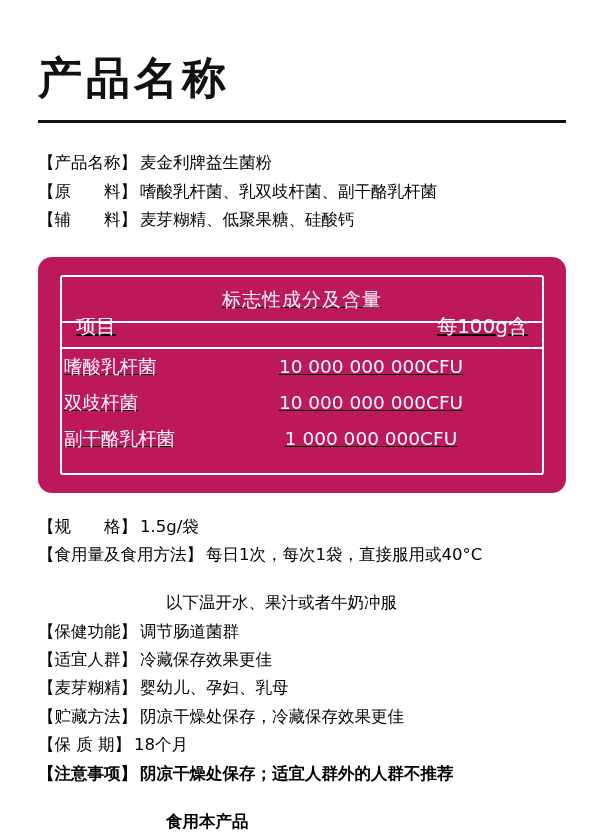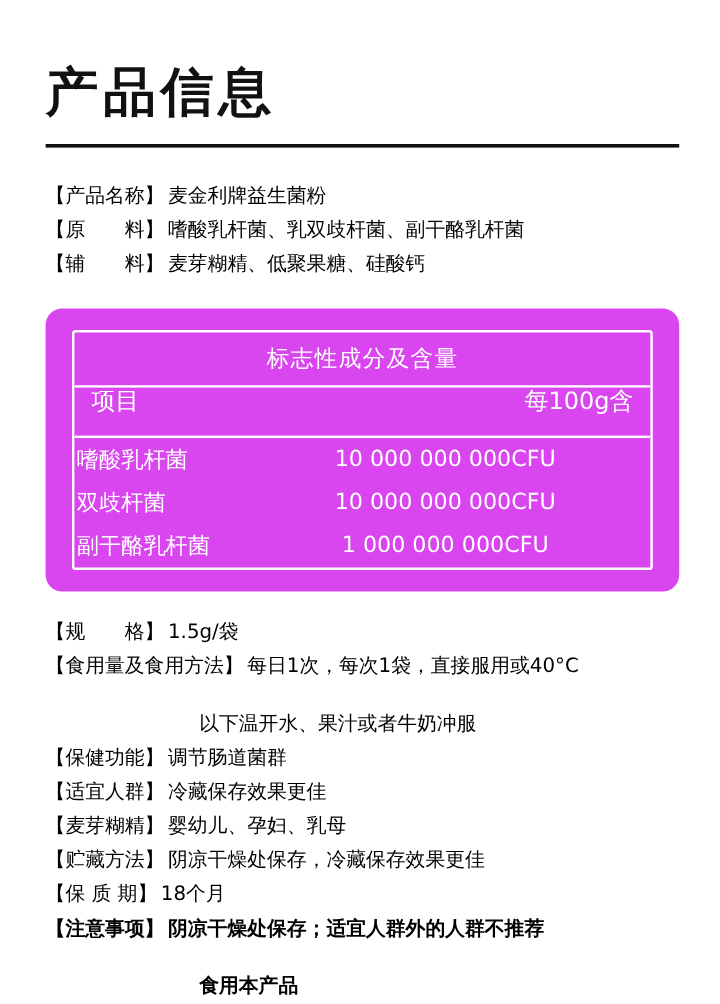--- a/index.html
+++ b/index.html
@@ -72,24 +72,25 @@
   
   .lbl-w {
     letter-spacing: 0px;
   }
 
   
   .blue-panel {
     margin: 22px 0 20px 2px;
     width: 528px;
     height: 236px;
-    background: #d946ef;
+    background: #be185d;
     border-radius: 14px;
     box-sizing: border-box;
     padding: 18px 22px;
+    text-decoration: underline;
   }
   .table-wrap {
     border: 2px solid #ffffff;
     border-radius: 3px;
     height: 200px;
     box-sizing: border-box;
     overflow: hidden;
   }
   .tbl-title {
     color: #ffffff;
@@ -97,21 +98,21 @@
     text-align: center;
     line-height: 44px;
     height: 44px;
     border-bottom: 2px solid #ffffff;
     letter-spacing: 1px;
   }
   .tbl-head {
     display: flex;
     color: #ffffff;
     font-size: 20px;
-    height: 42px;
+    height: 26px;
     align-items: center;
     border-bottom: 2px solid #ffffff;
     padding: 0 14px 16px 14px;
     box-sizing: border-box;
   }
   .tbl-head .c1 { flex: 1 1 auto; text-align: left; }
   .tbl-head .c2 { flex: 0 0 auto; text-align: right; }
   .tbl-row {
     display: flex;
     color: #ffffff;
@@ -124,21 +125,21 @@
   .tbl-row .c1 { flex: 0 0 150px; text-align: left; }
   .tbl-row .c2 { flex: 1 1 auto; text-align: center; }
 
   .lower-list { margin-top: 4px; }
 </style>
 </head>
 <body>
 
 <div class="page">
 
-  <h1 class="title">产品信息</h1>
+  <h1 class="title">产品名称</h1>
   <div class="title-rule"></div>
 
   <div class="spec-list">
     <div class="spec-row">
       <span class="spec-label lbl-w">【产品名称】</span>
       <span class="spec-value">麦金利牌益生菌粉</span>
     </div>
     <div class="spec-row">
       <span class="spec-label lbl-w">【原　　料】</span>
       <span class="spec-value">嗜酸乳杆菌、乳双歧杆菌、副干酪乳杆菌</span>

